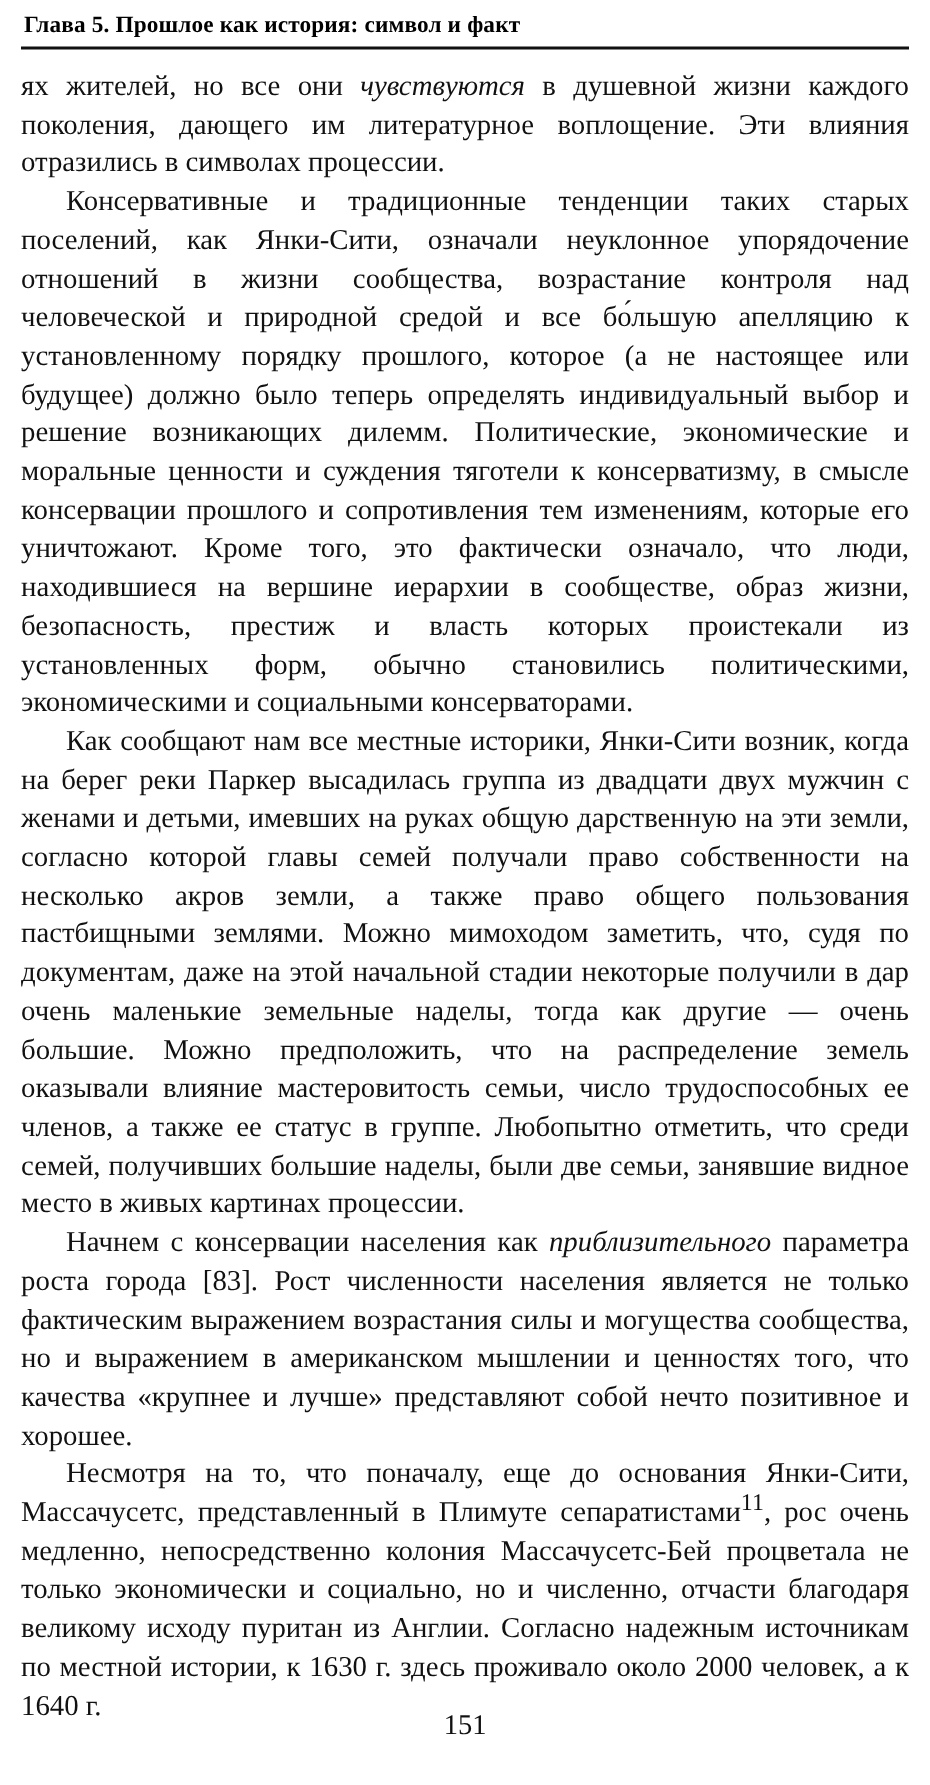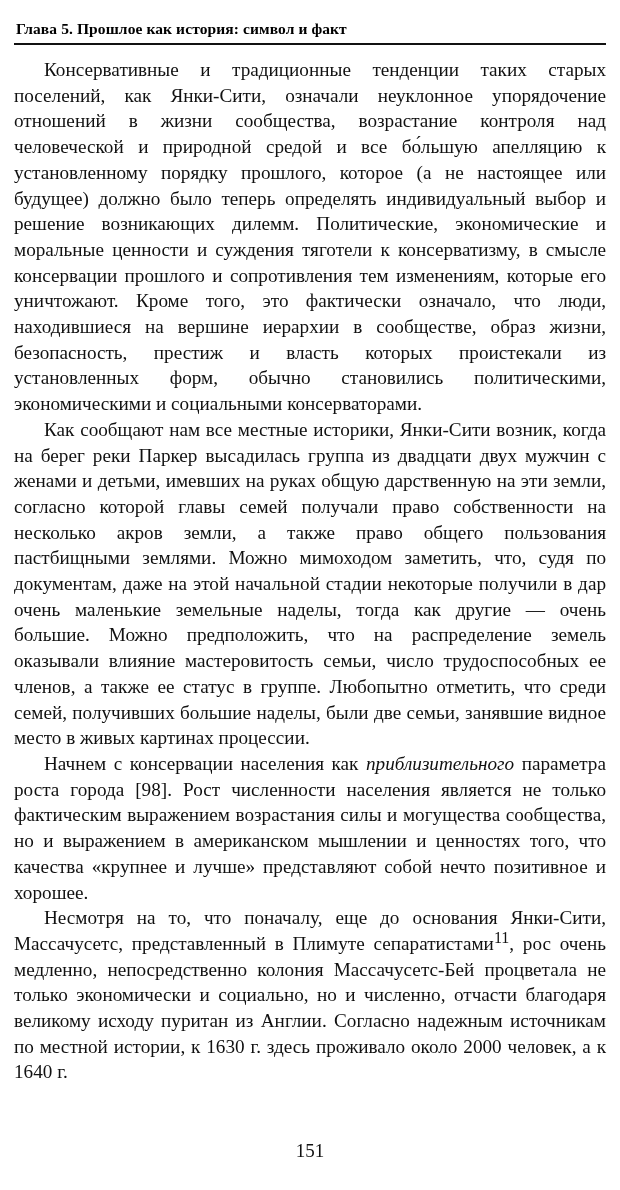--- a/index.html
+++ b/index.html
@@ -12,21 +12,21 @@
     background: #ffffff;
     font-family: "Liberation Serif", "DejaVu Serif", serif;
     color: #0b0b0b;
     overflow: hidden;
   }
   .page {
     position: relative;
     width: 620px;
     height: 1190px;
     box-sizing: border-box;
-    padding: 20px 14px 0 14px;
+    padding: 8px 14px 0 14px;
   }
   .running-head {
     font-family: "Liberation Serif", "DejaVu Serif", serif;
     font-weight: bold;
     font-size: 15.5px;
     letter-spacing: 0.1px;
     color: #000;
     padding-left: 2px;
     white-space: nowrap;
   }
@@ -72,21 +72,22 @@
 </head>
 <body>
 
 <div class="page">
 
   <div class="running-head">Глава 5. Прошлое как история: символ и факт</div>
 
   <hr class="head-rule">
 
   <div class="body-text" id="body-text">
+      <p class="first"><span>ях жителей, но все они </span><em>чувствуются</em><span> в душевной жизни каждого поколения, дающего им литературное воплощение. Эти влияния отразились в символах процессии.</span></p>
       <p><span>Консервативные и традиционные тенденции таких старых поселений, как Янки-Сити, означали неуклонное упорядочение отношений в жизни сообщества, возрастание контроля над человеческой и природной средой и все бо́льшую апелляцию к установленному порядку прошлого, которое (а не настоящее или будущее) должно было теперь определять индивидуальный выбор и решение возникающих дилемм. Политические, экономические и моральные ценности и суждения тяготели к консерватизму, в смысле консервации прошлого и сопротивления тем изменениям, которые его уничтожают. Кроме того, это фактически означало, что люди, находившиеся на вершине иерархии в сообществе, образ жизни, безопасность, престиж и власть которых проистекали из установленных форм, обычно становились политическими, экономическими и социальными консерваторами.</span></p>
       <p><span>Как сообщают нам все местные историки, Янки-Сити возник, когда на берег реки Паркер высадилась группа из двадцати двух мужчин с женами и детьми, имевших на руках общую дарственную на эти земли, согласно которой главы семей получали право собственности на несколько акров земли, а также право общего пользования пастбищными землями. Можно мимоходом заметить, что, судя по документам, даже на этой начальной стадии некоторые получили в дар очень маленькие земельные наделы, тогда как другие — очень большие. Можно предположить, что на распределение земель оказывали влияние мастеровитость семьи, число трудоспособных ее членов, а также ее статус в группе. Любопытно отметить, что среди семей, получивших большие наделы, были две семьи, занявшие видное место в живых картинах процессии.</span></p>
-      <p><span>Начнем с консервации населения как </span><em>приблизительного</em><span> параметра роста города [98]. Рост численности населения является не только фактическим выражением возрастания силы и могущества сообщества, но и выражением в американском мышлении и ценностях того, что качества «крупнее и лучше» представляют собой нечто позитивное и хорошее.</span></p>
+      <p><span>Начнем с консервации населения как </span><em>приблизительного</em><span> параметра роста города [83]. Рост численности населения является не только фактическим выражением возрастания силы и могущества сообщества, но и выражением в американском мышлении и ценностях того, что качества «крупнее и лучше» представляют собой нечто позитивное и хорошее.</span></p>
       <p><span>Несмотря на то, что поначалу, еще до основания Янки-Сити, Массачусетс, представленный в Плимуте сепаратистами</span><sup class="note">11</sup><span>, рос очень медленно, непосредственно колония Массачусетс-Бей процветала не только экономически и социально, но и численно, отчасти благодаря великому исходу пуритан из Англии. Согласно надежным источникам по местной истории, к 1630 г. здесь проживало около 2000 человек, а к 1640 г.</span></p>
     </div>
 
   <div class="folio">151</div>
 
 </div>
 
 </body></html>

